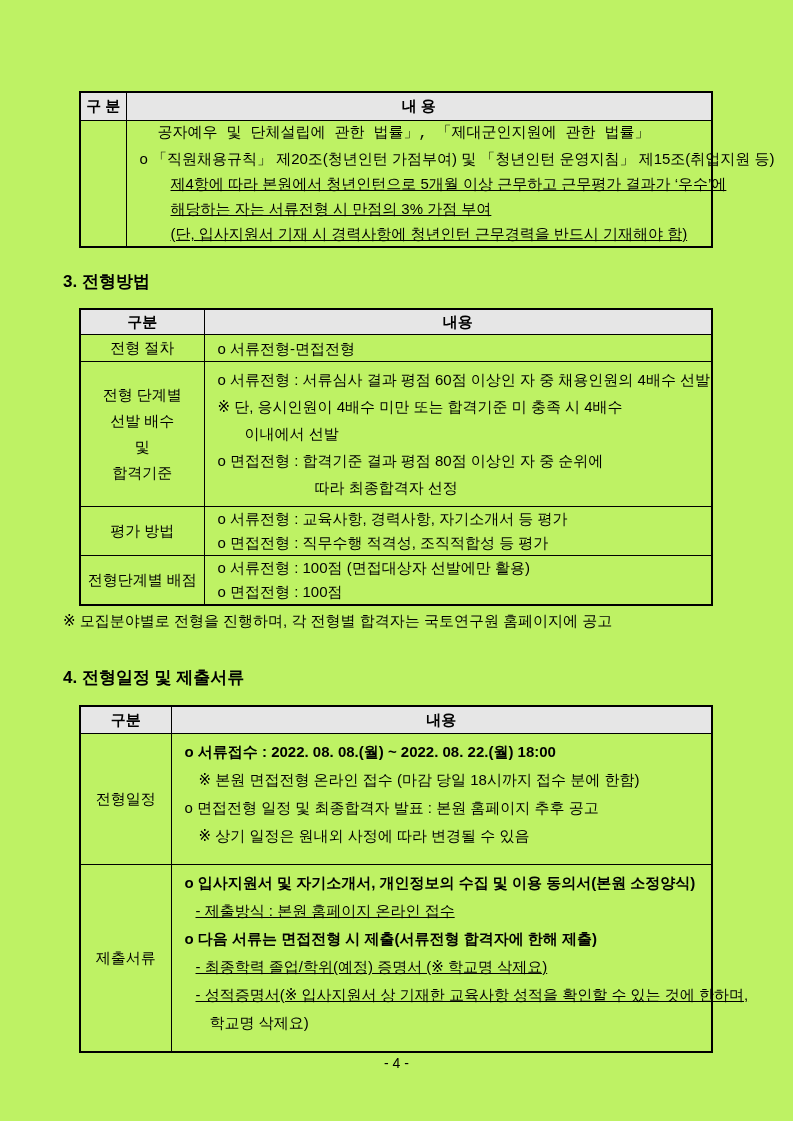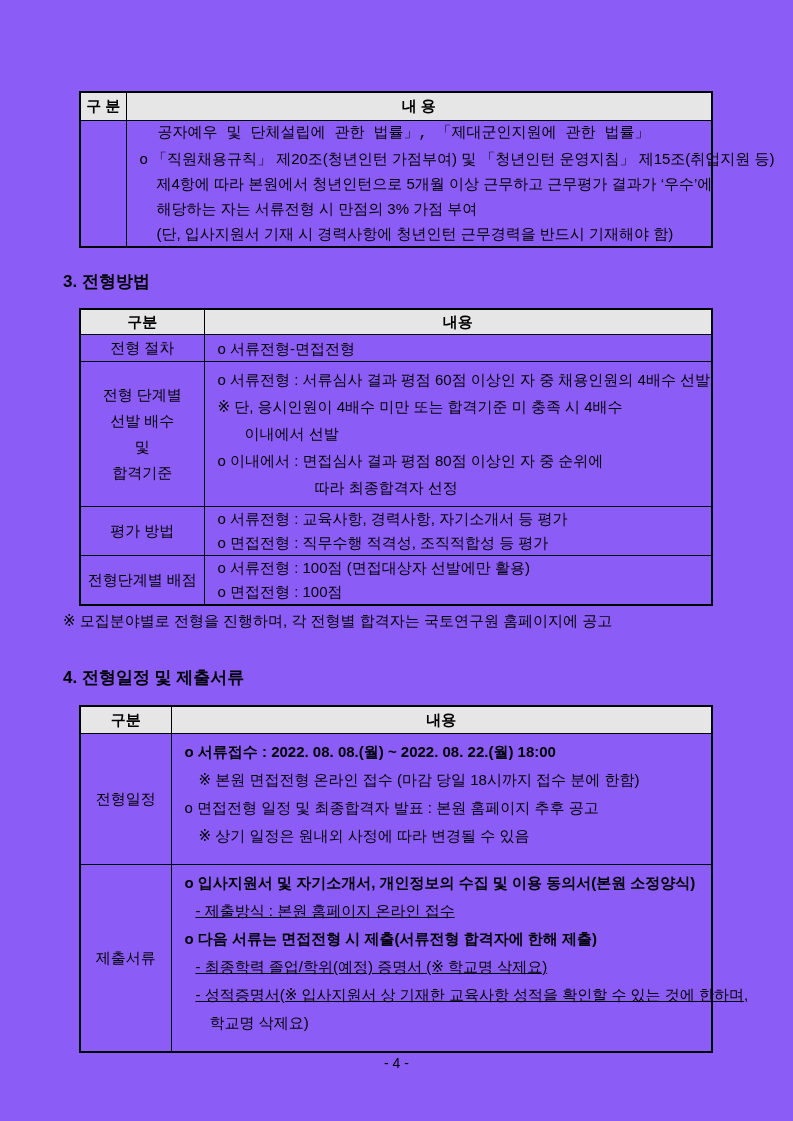--- a/index.html
+++ b/index.html
@@ -1,19 +1,19 @@
 <!DOCTYPE html>
 <html><head>
 <meta charset="utf-8">
 <style>
   html,body { margin:0; padding:0; }
   .page {
     position:relative;
     width:793px; height:1121px;
-    background:#8b5cf6;
+    background:#bef264;
     color:#000000;
     font-family:"Liberation Sans","DejaVu Sans",sans-serif;
     font-size:15px;
     overflow:hidden;
   }
   .tbl {
     position:absolute; left:79px; width:634px;
     border-collapse:collapse; table-layout:fixed;
     border:2px solid #000;
     font-size:15px;
@@ -26,21 +26,21 @@
   }
   .label {
     text-align:center;
     white-space:pre-line;
     line-height:26px;
     margin-top:33px;
   }
   .content { padding:3px 2px 4px 0; }
   .ln { line-height:25px; padding-left:13px; white-space:nowrap; }
   .ln.first  { padding-left:31px;font-family:Liberation Mono, monospace; }   
-  .ln.cont   { padding-left:30px; }   
+  .ln.cont   { padding-left:44px;text-decoration:underline; }   
   .ln.sub    { padding-left:27px; }   
   .ln.in1    { padding-left:40px; }   
   .ln.in2    { padding-left:110px; }  
   .ln.dash   { padding-left:24px;text-decoration:underline; }   
   .ln.dash2  { padding-left:38px; }   
   .ln.b      { font-weight:bold; }
   .t1 { top:91px; }
   .t1 .head td { height:27px; }
   .t2 { top:308px; }
   .t2 .head td { height:24px; }
@@ -117,21 +117,21 @@
     </tr>
     <tr class="row-steps">
       <td class="label">전형 단계별
 선발 배수
 및
 합격기준</td>
       <td class="content">
         <div class="ln">o 서류전형 : 서류심사 결과 평점 60점 이상인 자 중 채용인원의 4배수 선발</div>
         <div class="ln">※ 단, 응시인원이 4배수 미만 또는 합격기준 미 충족 시 4배수</div>
         <div class="ln in1">이내에서 선발</div>
-        <div class="ln">o 이내에서 : 면접심사 결과 평점 80점 이상인 자 중 순위에</div>
+        <div class="ln">o 면접전형 : 합격기준 결과 평점 80점 이상인 자 중 순위에</div>
         <div class="ln in2">따라 최종합격자 선정</div>
       </td>
     </tr>
     <tr class="row-eval">
       <td class="label">평가 방법</td>
       <td class="content">
         <div class="ln">o 서류전형 : 교육사항, 경력사항, 자기소개서 등 평가</div>
         <div class="ln">o 면접전형 : 직무수행 적격성, 조직적합성 등 평가</div>
       </td>
     </tr>

